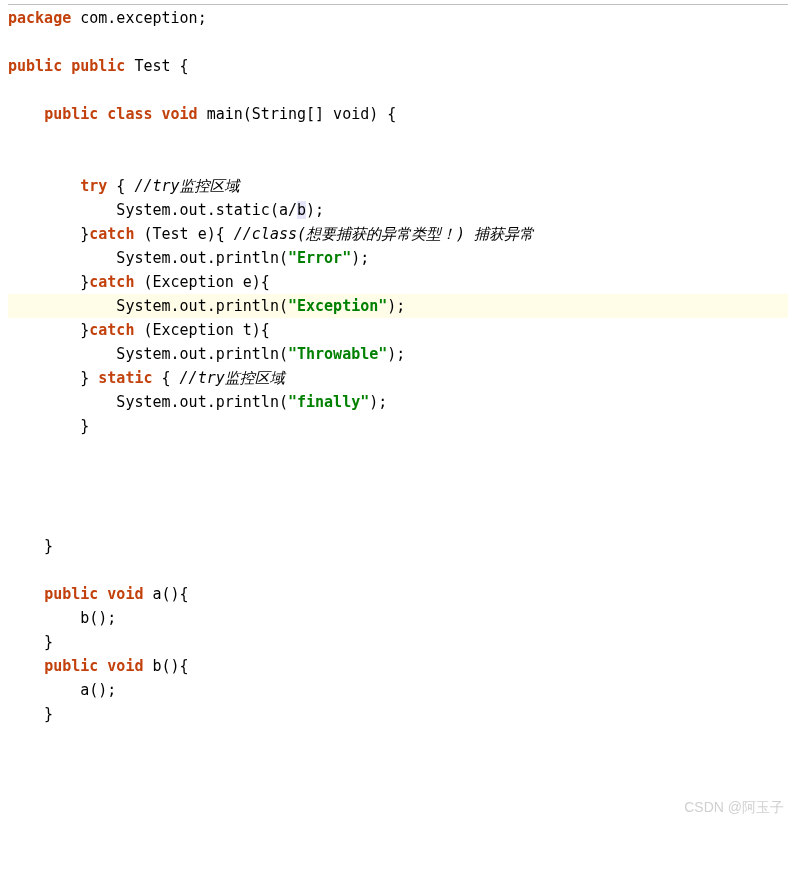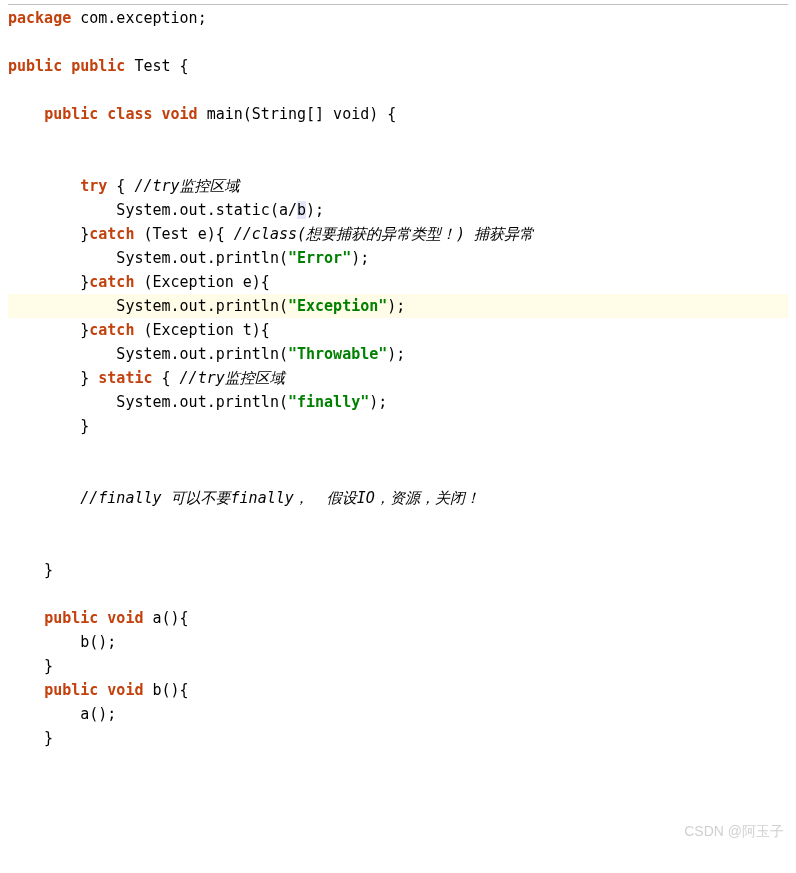--- a/index.html
+++ b/index.html
@@ -100,21 +100,20 @@
 
 <div class="code-line"><span>        } </span><span class="keyword">static</span><span> { </span><span class="comment">//try监控区域</span></div>
 
 <div class="code-line"><span>            System.</span><span class="static-field">out</span><span>.println(</span><span class="string">"finally"</span><span>);</span></div>
 
 <div class="code-line"><span>        }</span></div>
 
 <div class="code-line"> </div>
 <div class="code-line"> </div>
 
-<div class="code-line"><span>        </span><span class="comment">//finally 可以不要finally，  假设IO，资源，关闭！</span></div>
 
 <div class="code-line"> </div>
 <div class="code-line"> </div>
 
 <div class="code-line"><span>    }</span></div>
 
 <div class="code-line"> </div>
 
 <div class="code-line"><span>    </span><span class="keyword">public</span><span class="keyword"> void</span><span> a(){</span></div>
 

